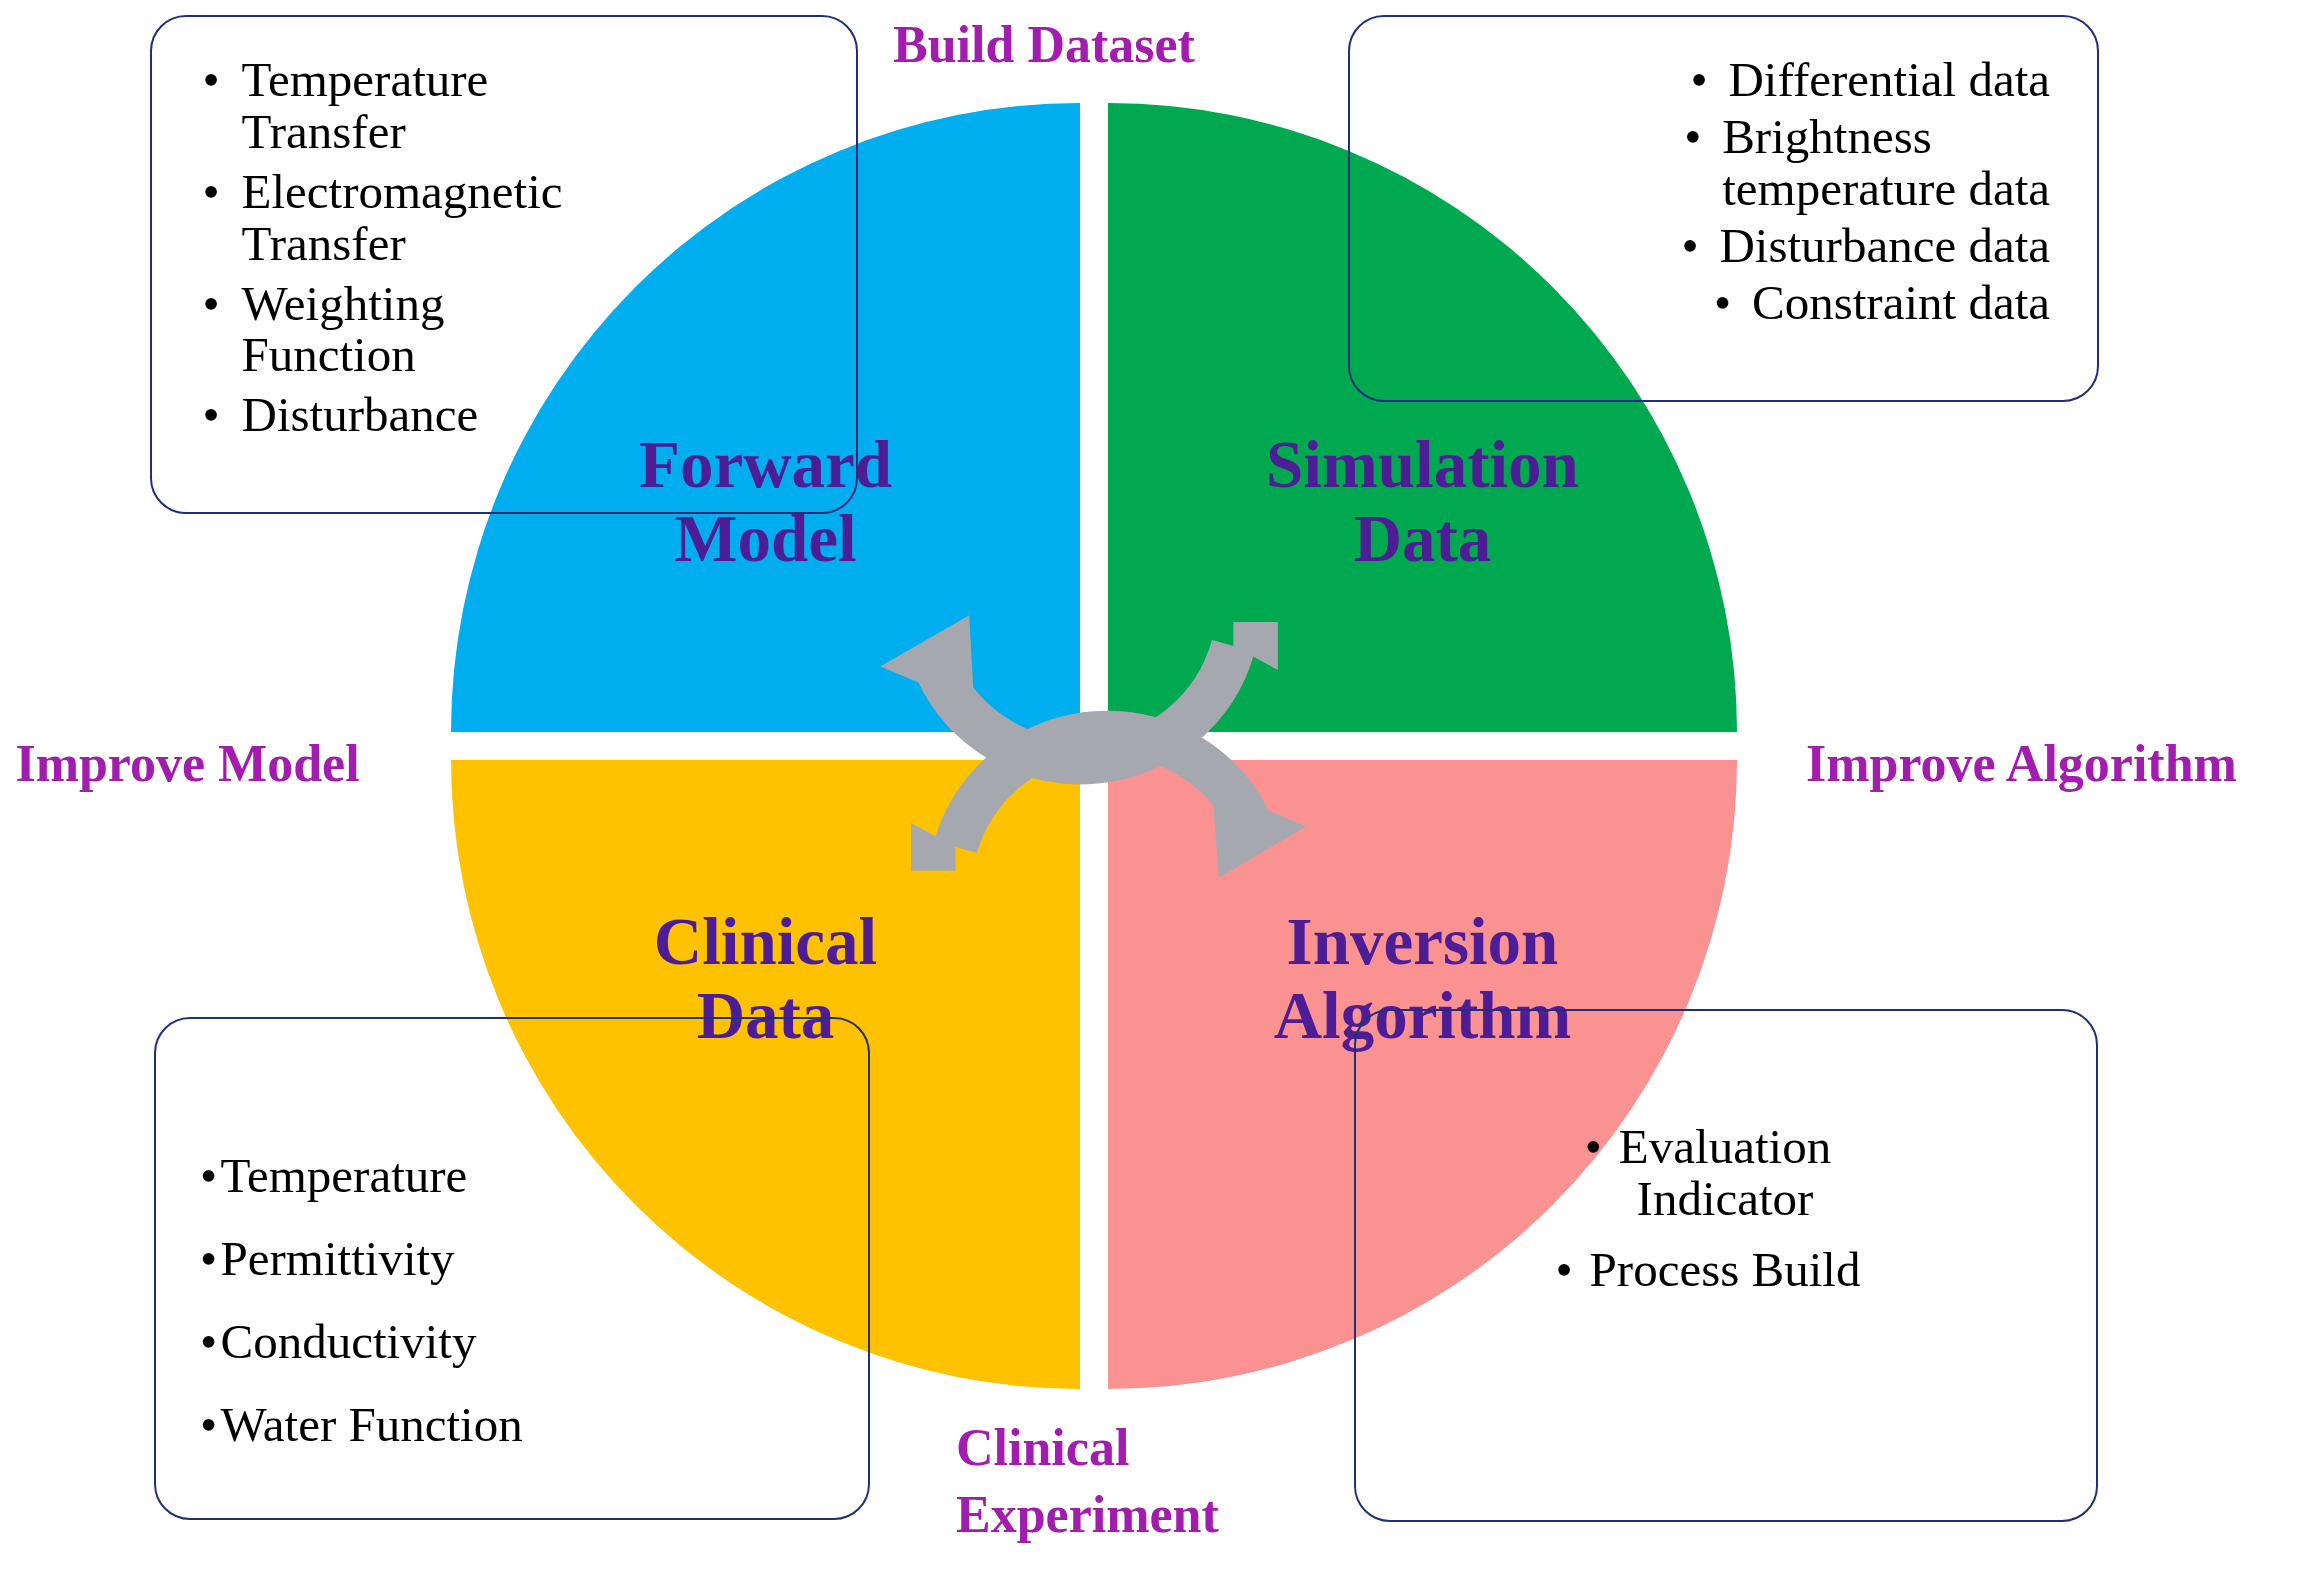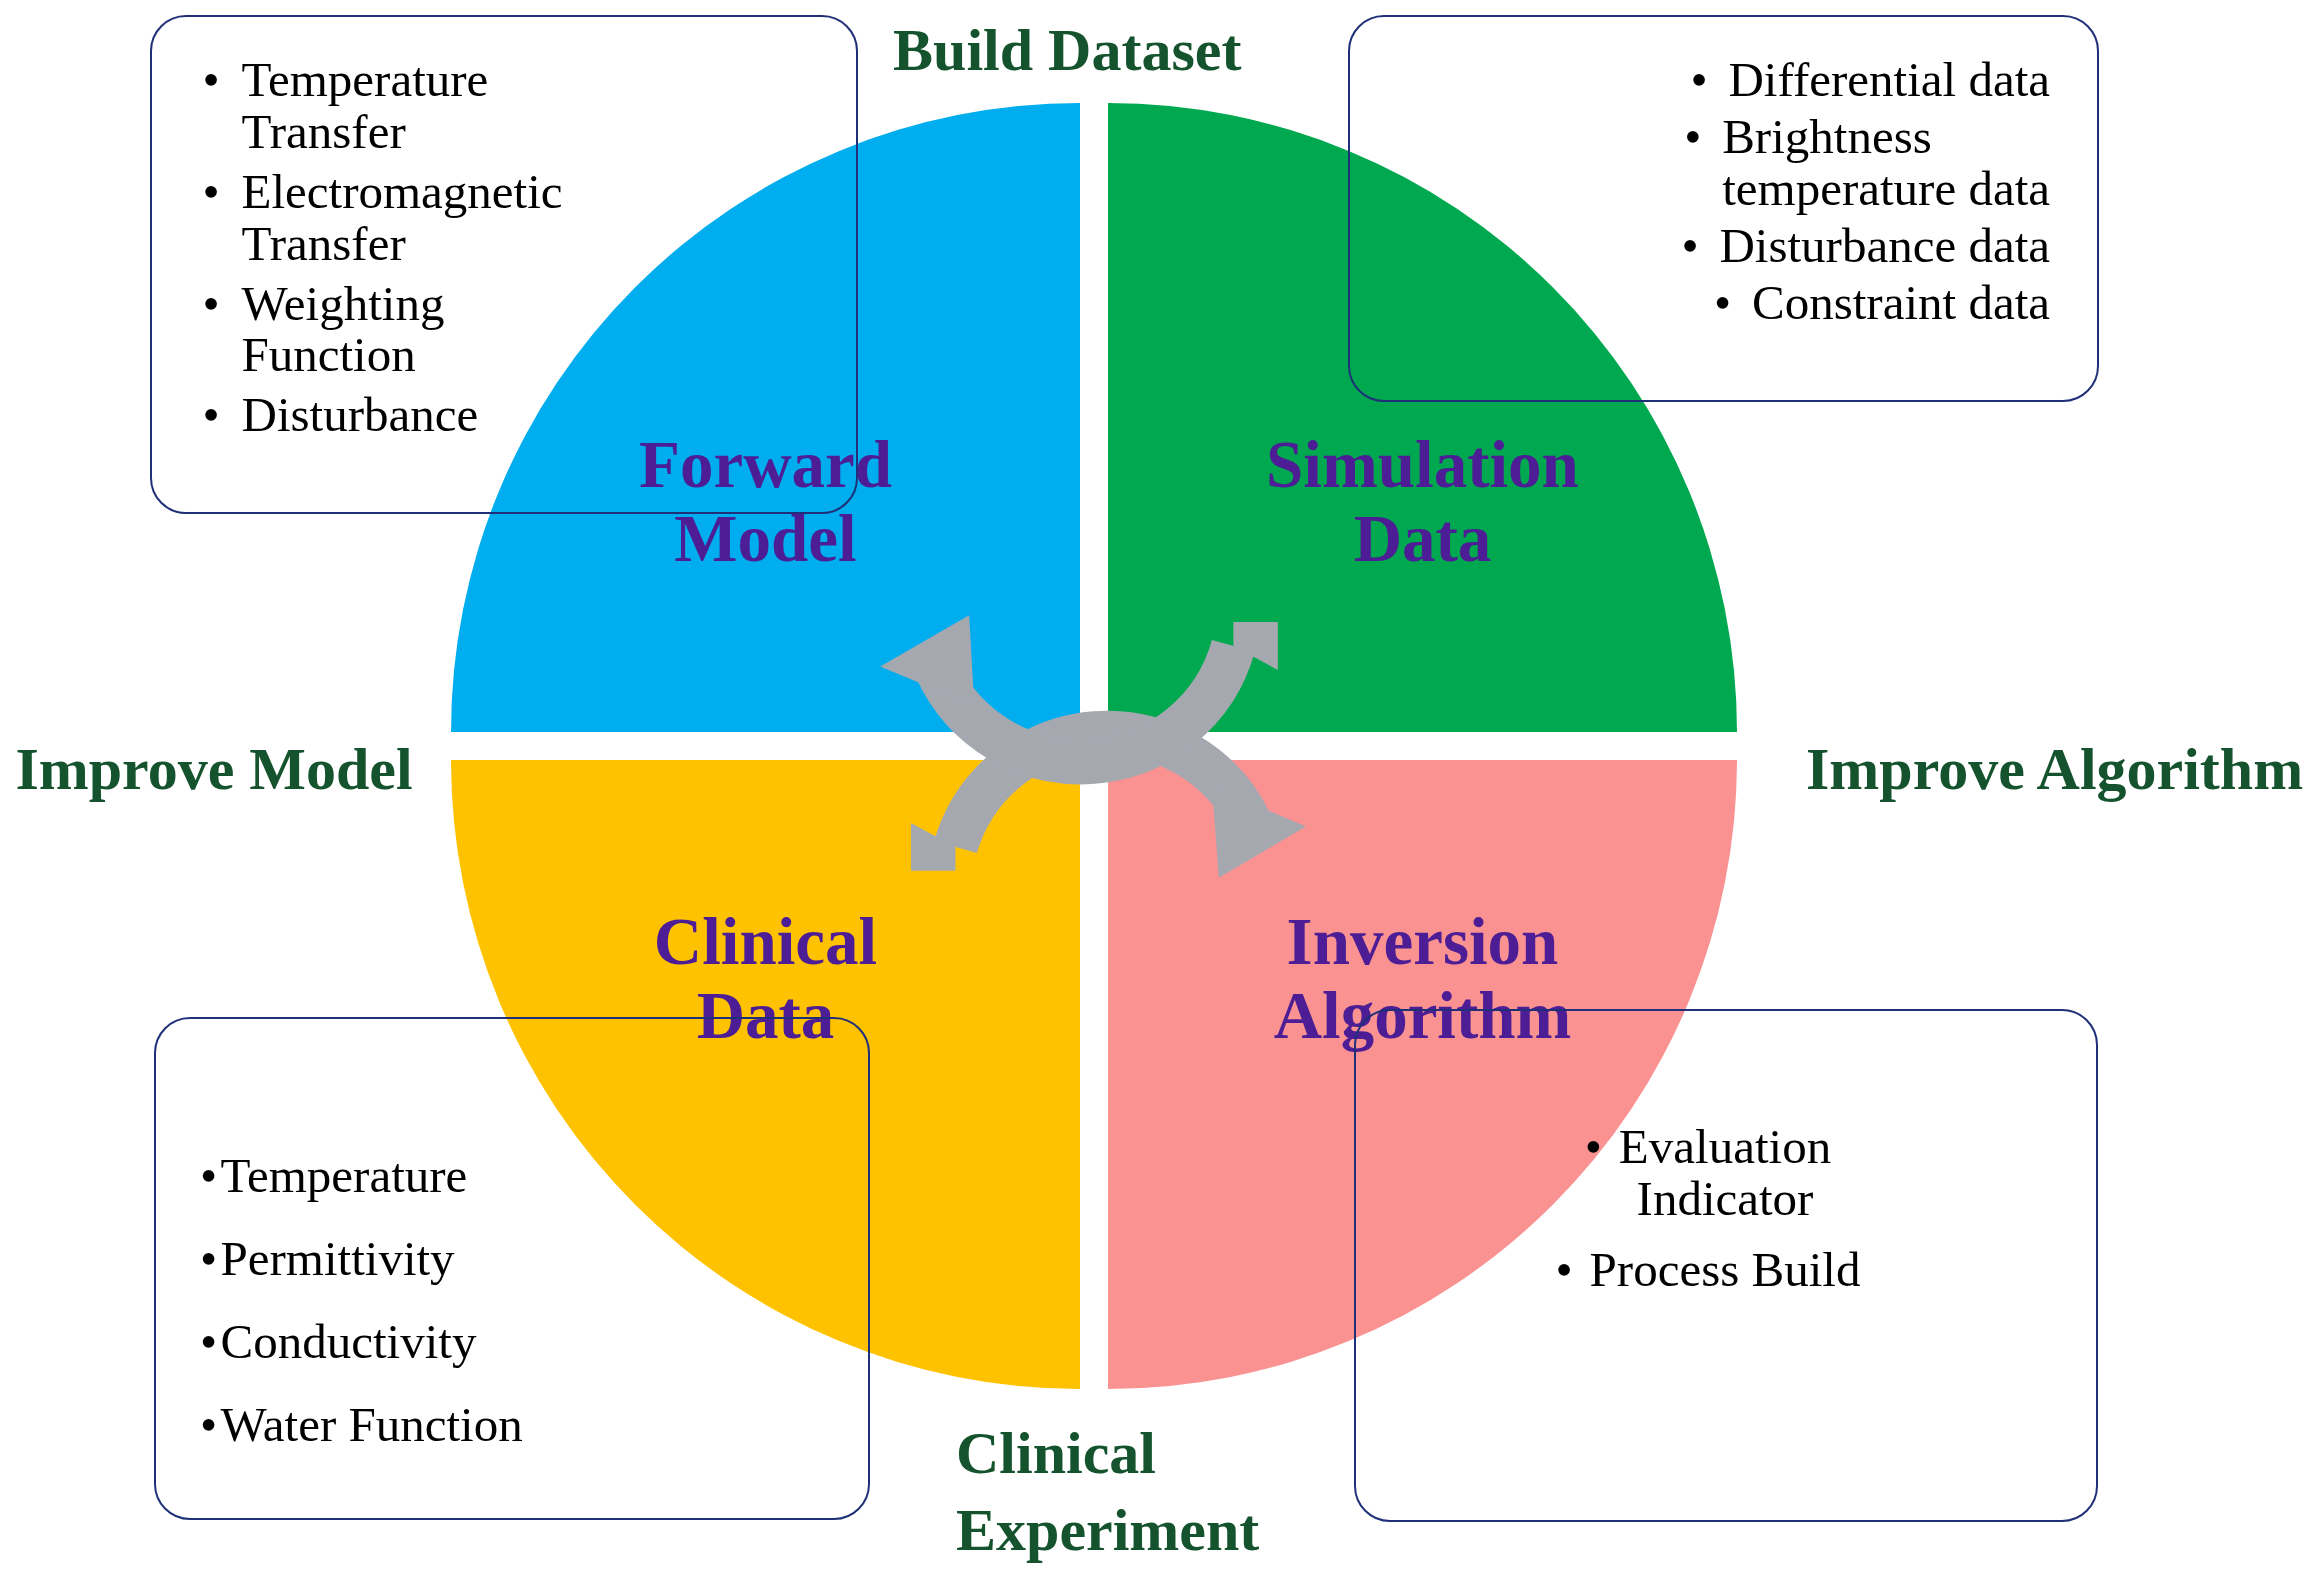--- a/index.html
+++ b/index.html
@@ -56,21 +56,21 @@
           white-space:pre-line;}
   #q-tl .qlabel{top:325px;}
   #q-tr .qlabel{top:325px;}
   #q-bl .qlabel{top:145px;}
   #q-br .qlabel{top:145px;}
 
   #arrows{position:absolute;left:0;top:0;width:1286px;height:1286px;
           pointer-events:none;}
 
   
-  .redlabel{position:absolute;color:#14532d;font-weight:bold;font-size:60px;
+  .redlabel{position:absolute;color:#a21caf;font-weight:bold;font-size:52px;
             line-height:1.28;white-space:pre-line;}
   #lbl-build{left:893px;top:12px;}
   #lbl-model{left:15.4px;top:731px;}
   #lbl-algo{left:1806px;top:731px;}
   #lbl-clin{left:956px;top:1415px;}
 </style>
 </head>
 <body>
 
 <div id="wheel">

